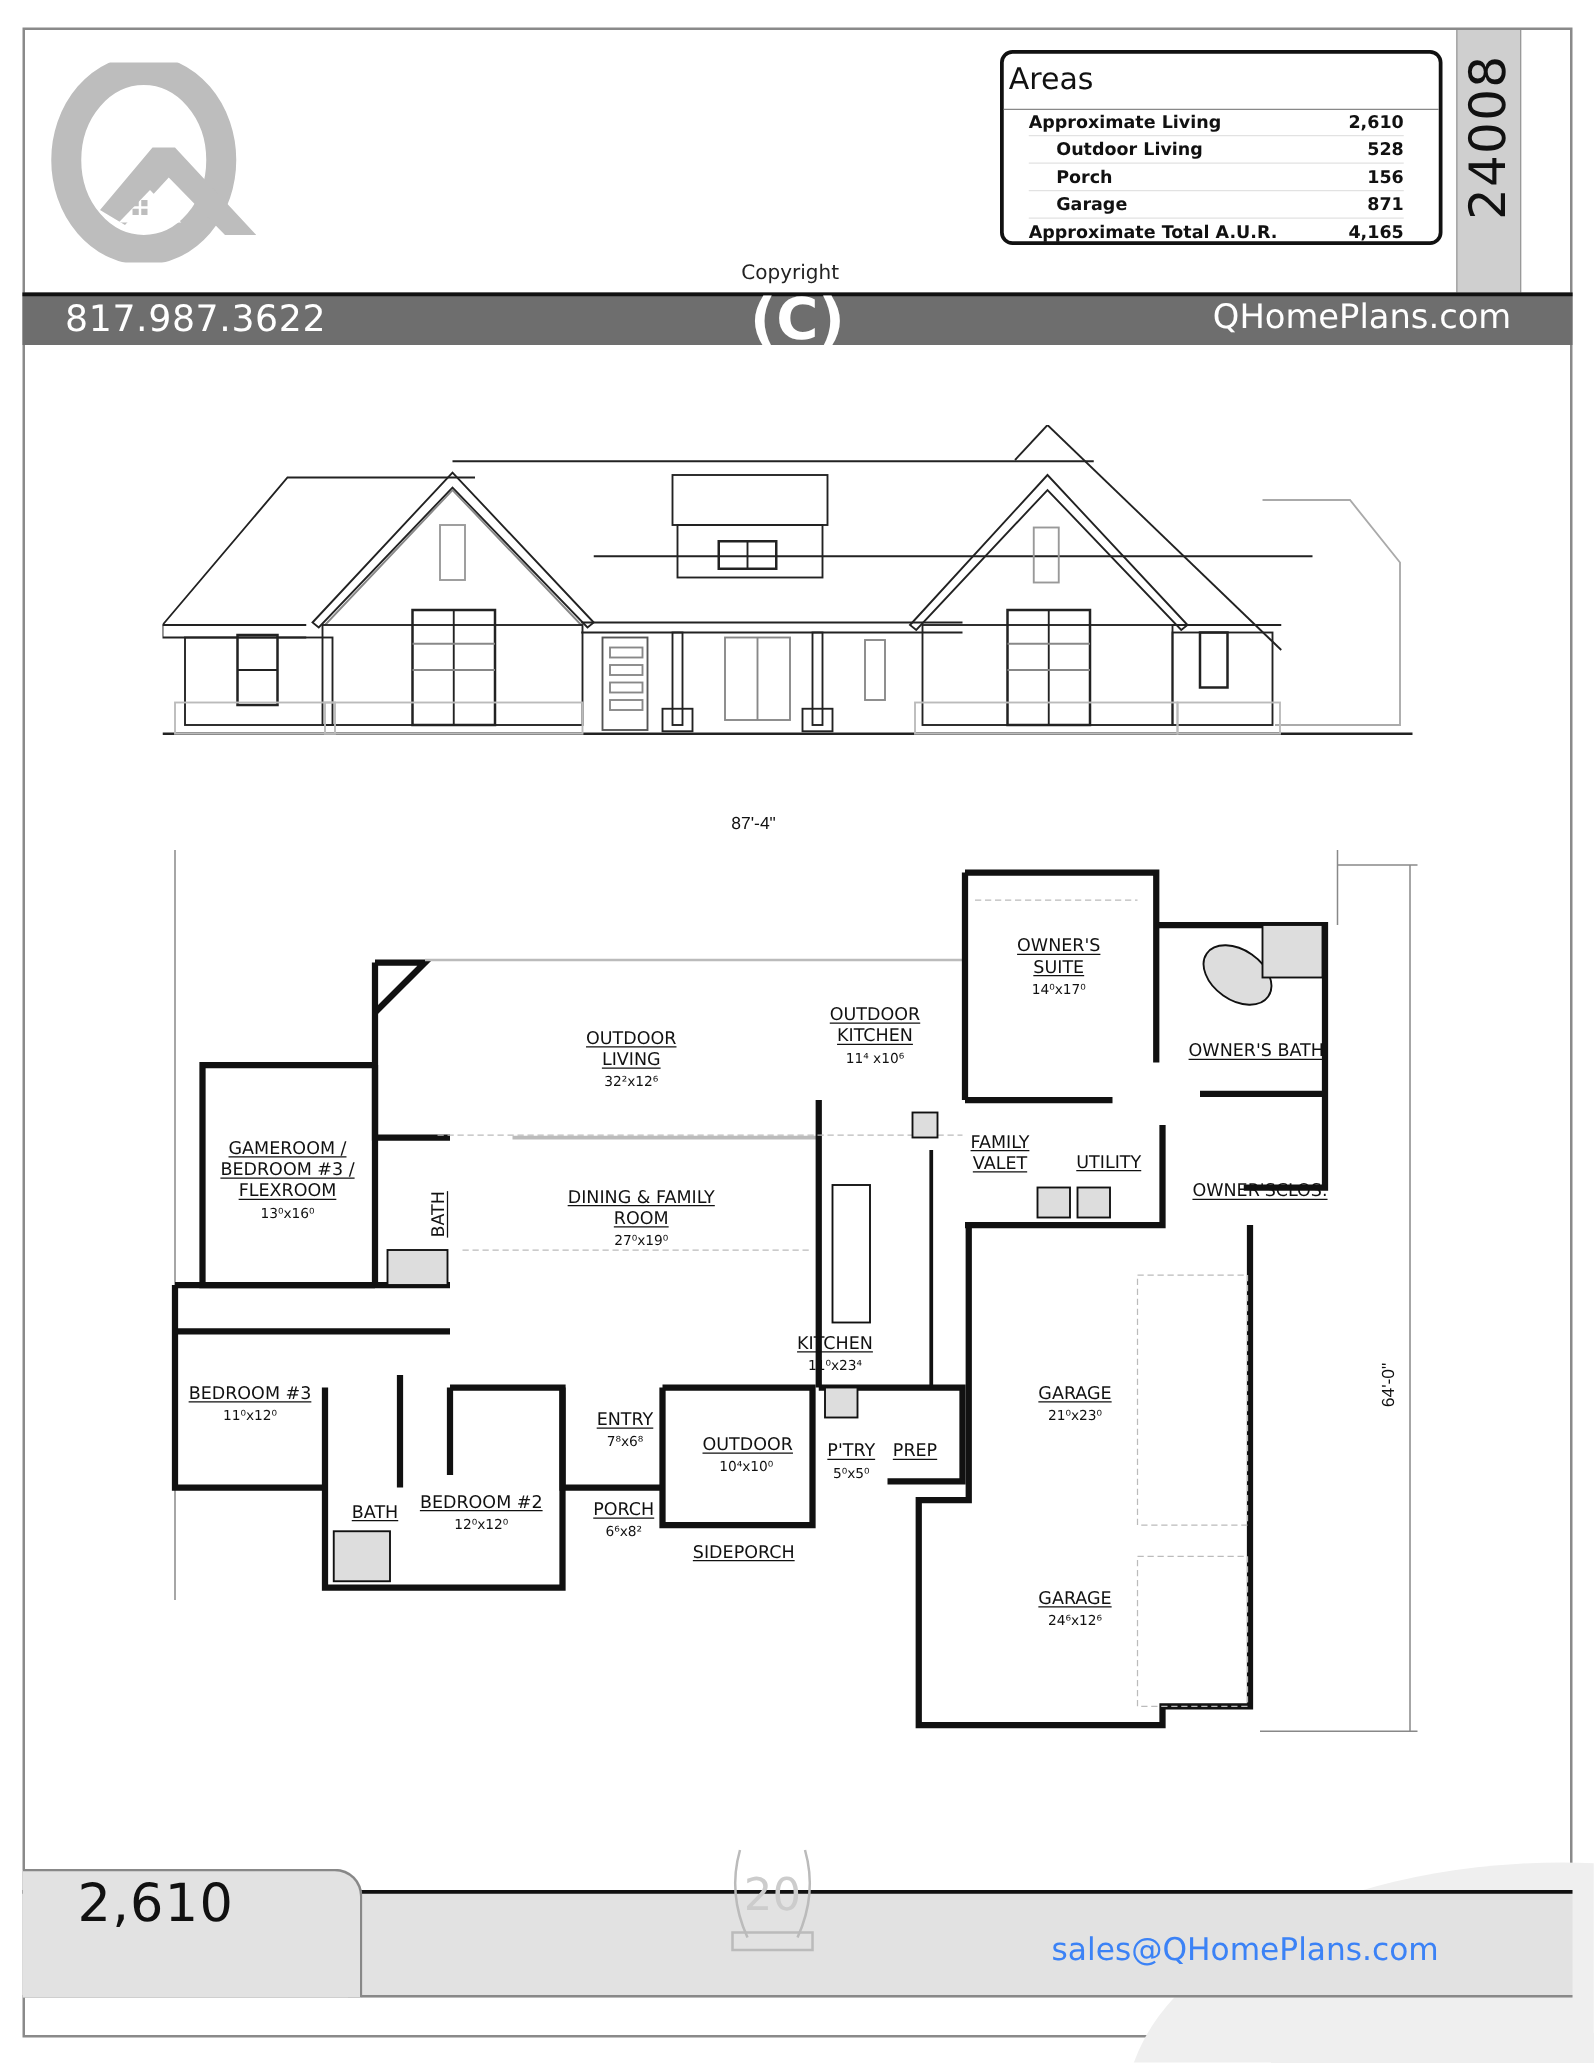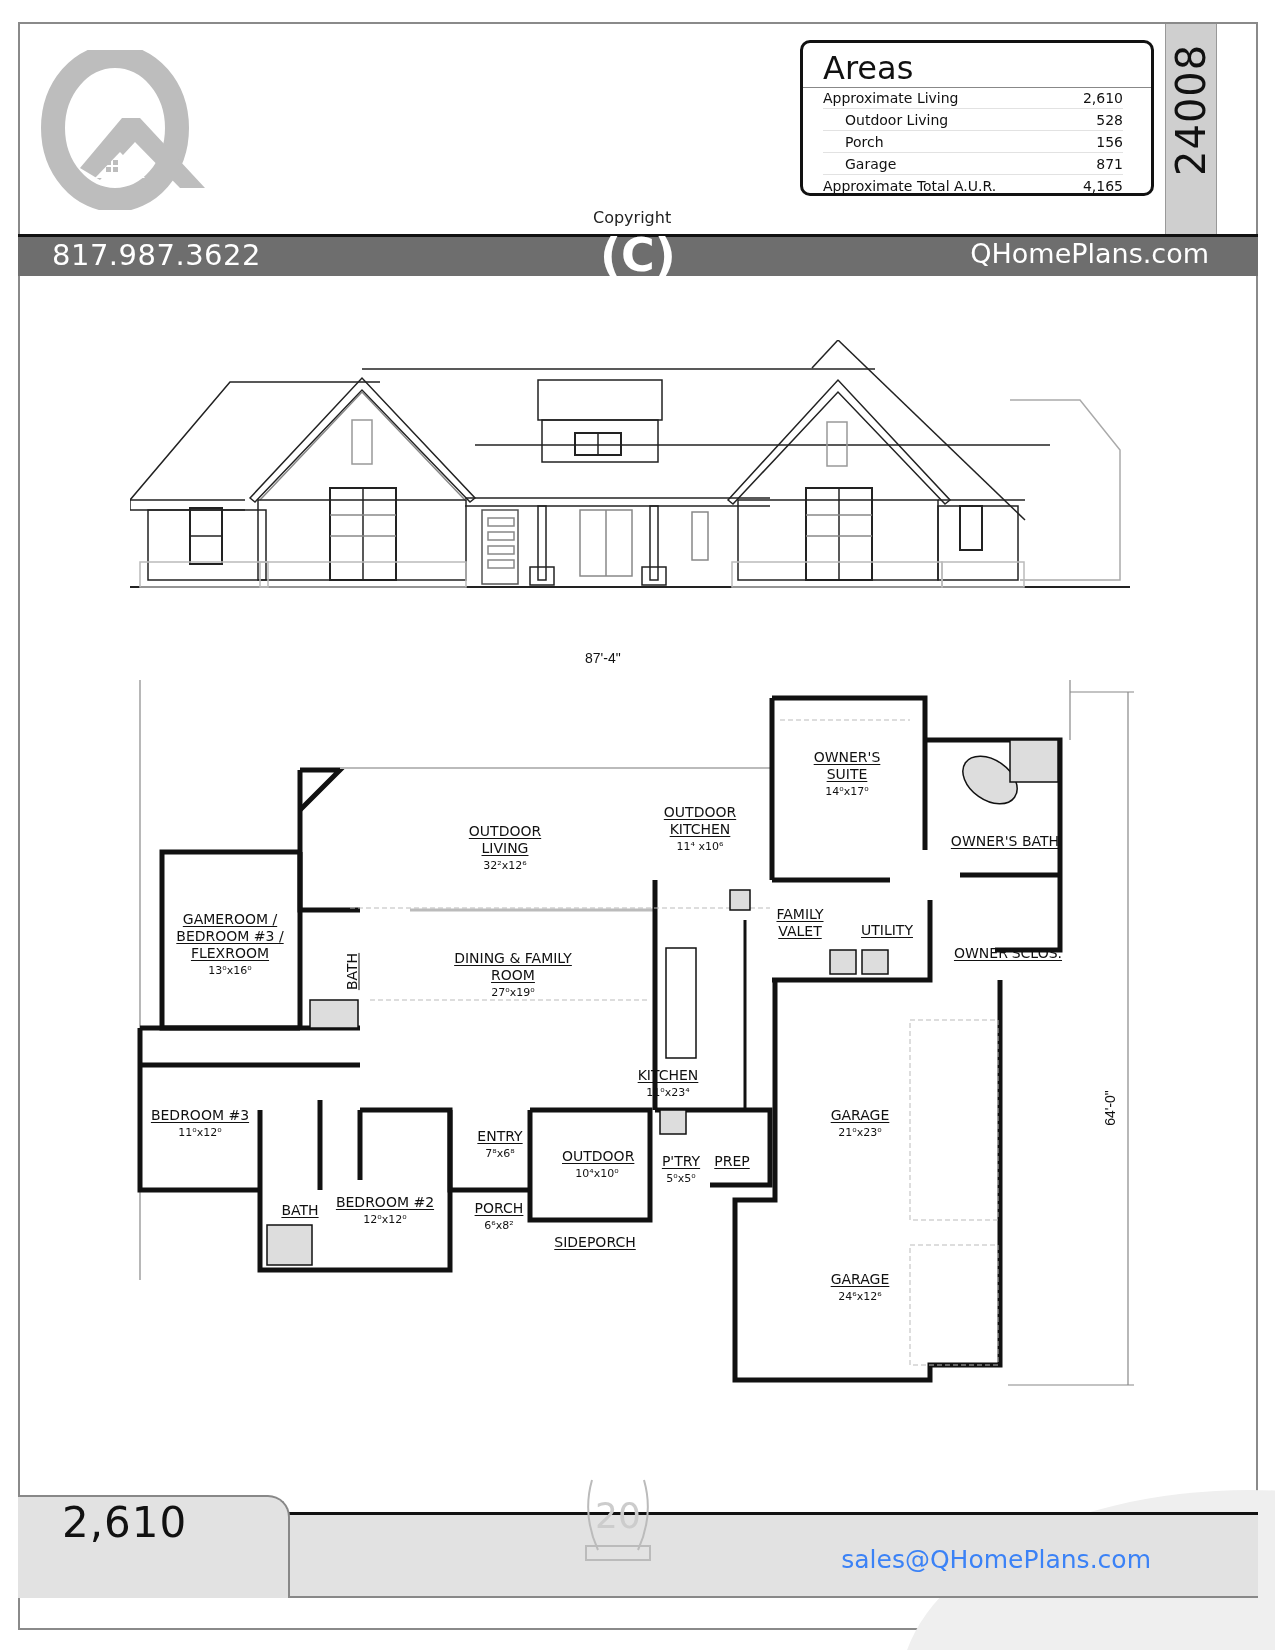--- a/index.html
+++ b/index.html
@@ -6,23 +6,23 @@
   html, body { width: 1275px; height: 1650px; background: #ffffff; overflow: hidden; }
   body { position: relative; font-family: "DejaVu Sans", sans-serif; color: #111; }
 
   .frame { position: absolute; left: 18px; top: 22px; width: 1240px; height: 1608px; border: 2px solid #8a8a8a; }
 
   
   .logo { position: absolute; left: 40px; top: 50px; width: 600px; height: 160px; }
   .logo-text { position: absolute; left: 205px; top: 55px; font-family: "DejaVu Serif", serif; font-size: 56px; color: #bdbdbd; letter-spacing: -1px; }
 
   .areas-box { position: absolute; left: 800px; top: 40px; width: 354px; height: 156px; border: 3px solid #111; border-radius: 10px; background: #fff; }
-  .areas-title { position: absolute; left: 20px; top: 6px; font-size: 32px; color: #111; text-align: right; }
+  .areas-title { position: absolute; left: 4px; top: 6px; font-size: 24px; color: #111; text-align: right; }
   .areas-sep { position: absolute; left: 0; right: 0; top: 44px; border-top: 1px solid #888; }
-  .areas-row { position: absolute; left: 20px; right: 28px; height: 22px; font-size: 14px; display: flex; justify-content: space-between; border-bottom: 1px solid #e2e2e2; line-height: 22px; }
+  .areas-row { position: absolute; left: 20px; right: 28px; height: 22px; font-size: 14px; display: flex; justify-content: space-between; border-bottom: 1px solid #e2e2e2; line-height: 22px; font-weight: bold; }
   .areas-row.indent .lbl { padding-left: 22px; }
 
   .plan-tab { position: absolute; left: 1165px; top: 24px; width: 52px; height: 210px; background: #cfcfcf; border-left: 1px solid #999; border-right: 1px solid #999; }
   .plan-num { position: absolute; left: 1141px; top: 106px; width: 100px; height: 40px; transform: rotate(-90deg); font-size: 40px; text-align: center; color: #111; letter-spacing: 1px; line-height: 40px; }
 
   .copyright-label { position: absolute; left: 593px; top: 208px; font-size: 16px; color: #222; }
   .copyright-mark { position: absolute; left: 600px; top: 230px; width: 72px; height: 50px; font-size: 46px; color: #fff; font-weight: bold; text-align: center; line-height: 50px; }
 
   .top-bar { position: absolute; left: 18px; top: 234px; width: 1240px; height: 42px; background: #6e6e6e; border-top: 3px solid #111; }
   .phone { position: absolute; left: 52px; top: 238px; font-size: 29px; color: #fff; letter-spacing: 0.5px; }

